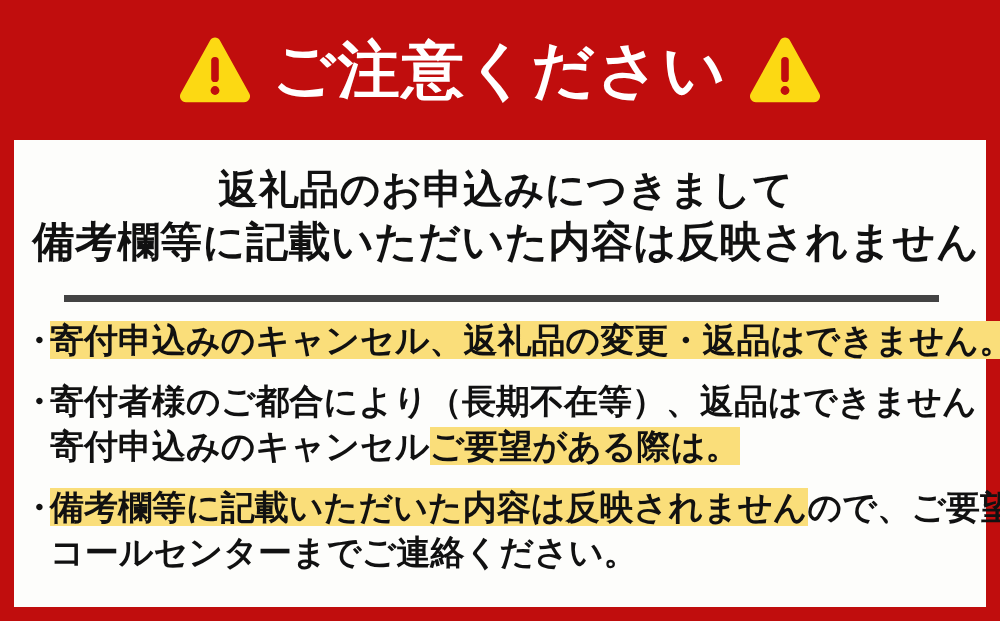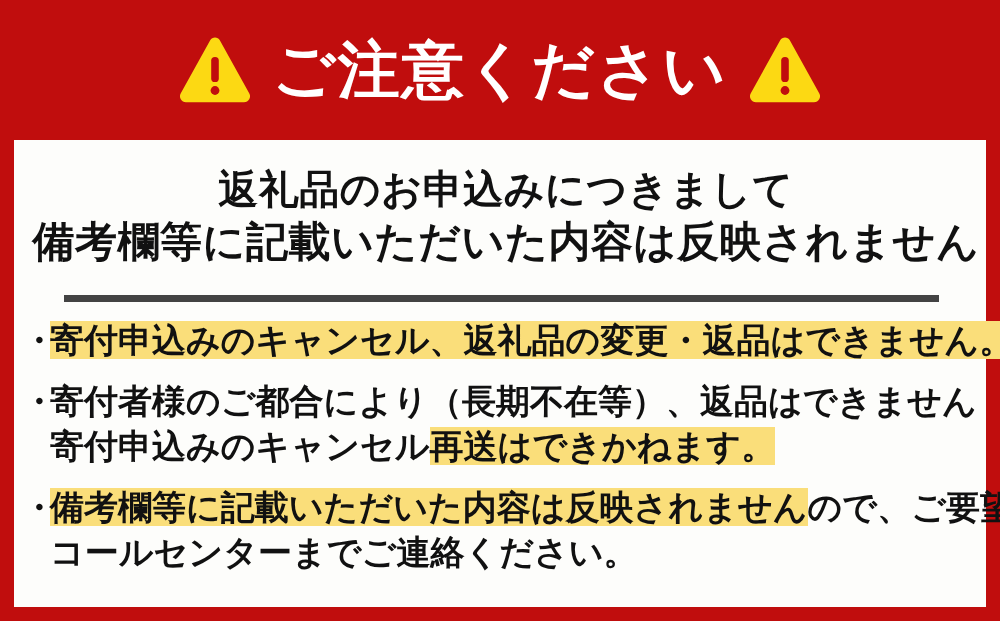--- a/index.html
+++ b/index.html
@@ -152,21 +152,21 @@
         <div class="bullet">
           <div class="bullet-mark">・</div>
           <div class="bullet-body">
             <div class="bullet-line"><span class="hl">寄付申込みのキャンセル、返礼品の変更・返品はできません。</span></div>
           </div>
         </div>
         <div class="bullet">
           <div class="bullet-mark">・</div>
           <div class="bullet-body">
             <div class="bullet-line"><span>寄付者様のご都合により（長期不在等）、返品はできません</span></div>
-            <div class="bullet-line"><span>寄付申込みのキャンセル</span><span class="hl">再送はできかねます。</span></div>
+            <div class="bullet-line"><span>寄付申込みのキャンセル</span><span class="hl">ご要望がある際は。</span></div>
           </div>
         </div>
         <div class="bullet">
           <div class="bullet-mark">・</div>
           <div class="bullet-body">
             <div class="bullet-line"><span class="hl">備考欄等に記載いただいた内容は反映されません</span><span>ので、ご要望がある際は</span></div>
             <div class="bullet-line"><span>コールセンターまでご連絡ください。</span></div>
           </div>
         </div>
       </div>

